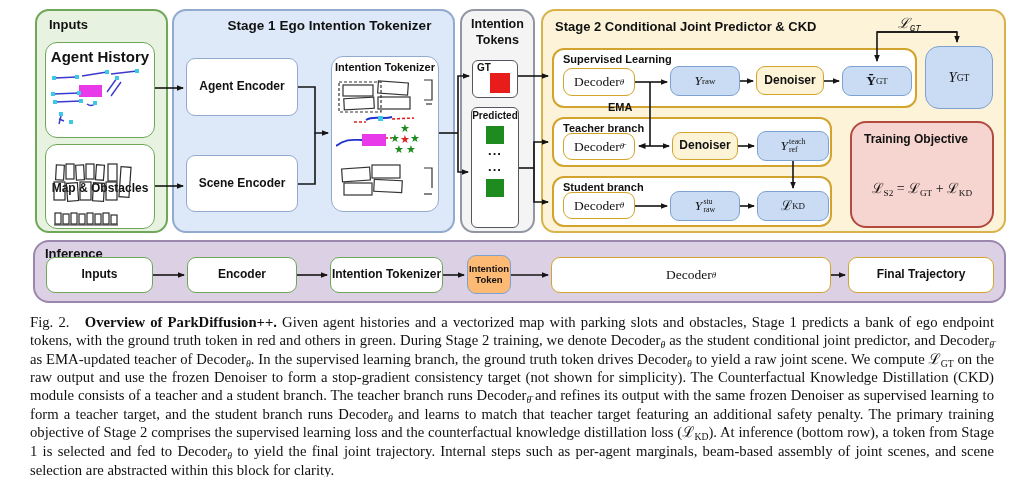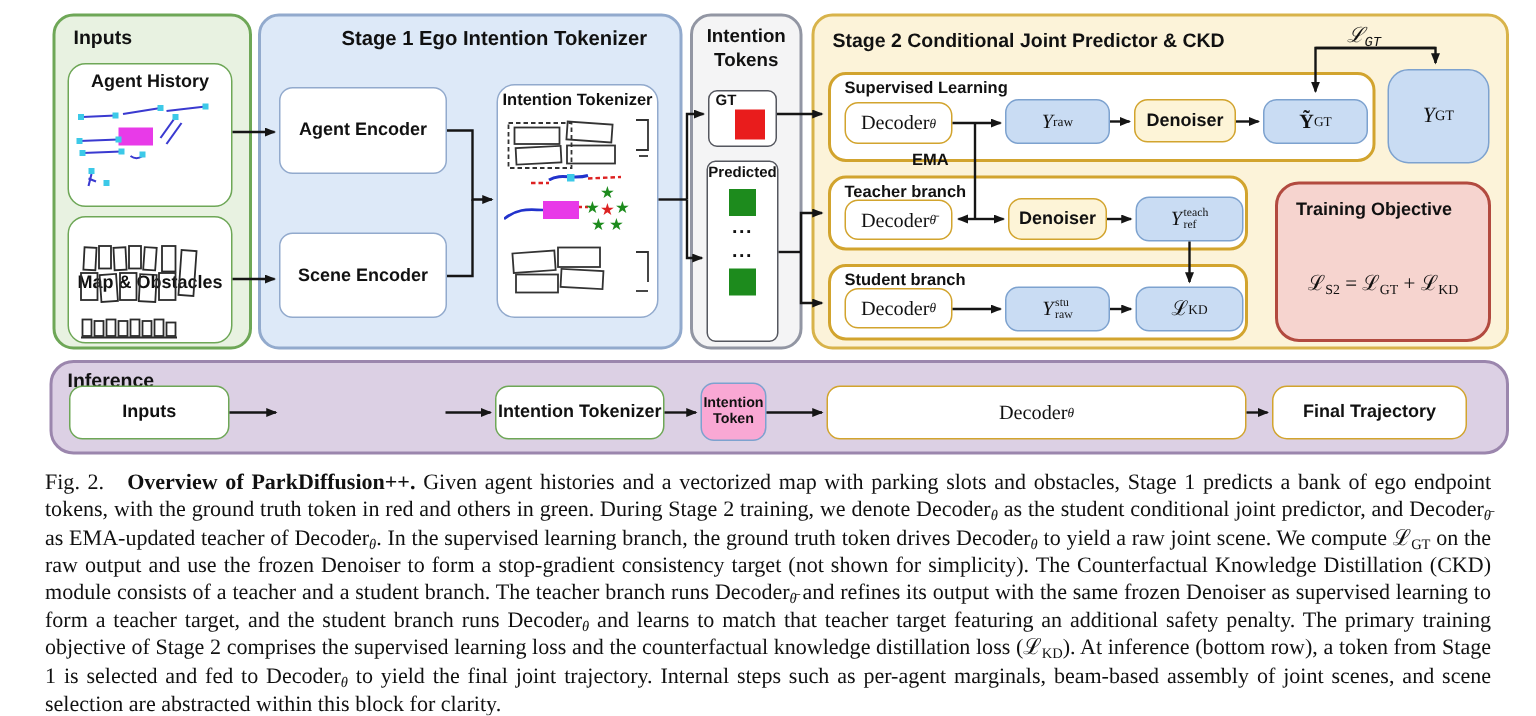--- a/index.html
+++ b/index.html
@@ -42,21 +42,21 @@
 </style>
 </head>
 <body>
 
 <div class="stage">
 
   <div class="panel p-green" style="left:35px;top:9px;width:133px;height:224px;">
     <div class="ptitle" style="left:12px;top:6px;">Inputs</div>
   </div>
   <div class="box b-green" style="left:45px;top:42px;width:110px;height:96px;border-radius:12px;align-items:flex-start;">
-    <span style="margin-top:5px;font-size:12px;">Agent History</span>
+    <span style="margin-top:5px;font-size:15px;">Agent History</span>
   </div>
   <svg class="abs" style="left:49px;top:64px;" width="102" height="70" viewBox="0 0 102 70">
     <g stroke="#3a3ad0" stroke-width="1.4" fill="none">
       <path d="M6,14 L28,13"></path>
         <path d="M33,12 L58,8"></path>
         <path d="M62,10 L88,7"></path>
       <path d="M4,30 L30,29"></path>
         <path d="M6,38 L32,37"></path>
       <path d="M58,28 L68,14"></path>
         <path d="M62,32 L72,18"></path>
@@ -242,32 +242,35 @@
     <div style="position:absolute;top:9px;left:12px;font-weight:bold;font-size:12px;">Training Objective</div>
     <div class="mbox" style="position:absolute;top:55px;left:0;width:100%;text-align:center;font-size:14px;"><span>ℒ</span><span class="seg-sub">S2</span><span> = </span><span>ℒ</span><span class="seg-sub">GT</span><span> + </span><span>ℒ</span><span class="seg-sub">KD</span></div>
   </div>
 
   <div class="panel p-purple" style="left:33px;top:240px;width:973px;height:63px;border-radius:16px;">
     <div class="ptitle" style="left:10px;top:4px;">Inference</div>
   </div>
   <div class="box b-green" style="left:46px;top:257px;width:107px;height:36px;">
     <span>Inputs</span>
   </div>
+  <div class="box b-green" style="left:187px;top:257px;width:110px;height:36px;">
+    <span>Encoder</span>
+  </div>
   <div class="box b-green" style="left:330px;top:257px;width:113px;height:36px;">
     <span>Intention Tokenizer</span>
   </div>
-  <div class="box b-bluefill" style="left:467px;top:255px;width:44px;height:39px;background:#f9a8d4;flex-direction:column;font-size:9.5px;">
+  <div class="box b-bluefill" style="left:467px;top:255px;width:44px;height:39px;background:#fdba74;flex-direction:column;font-size:9.5px;">
     <span>Intention</span>
     <span>Token</span>
   </div>
   <div class="box b-gold mbox" style="left:551px;top:257px;width:280px;height:36px;">
       <span>Decoder</span>
       <span class="seg-subi">θ</span>
     </div>
-  <div class="box b-gold" style="left:848px;top:257px;width:130px;height:36px;border-radius:10px;">
+  <div class="box b-gold" style="left:848px;top:257px;width:146px;height:36px;">
     <span>Final Trajectory</span>
   </div>
 
   <svg class="overlay" width="1024" height="310" viewBox="0 0 1024 310">
     <defs>
       <marker id="ah" markerWidth="9" markerHeight="8" refX="6.5" refY="3" orient="auto" markerUnits="userSpaceOnUse">
         <path d="M0,0 L7.5,3 L0,6 z" fill="#151515"></path>
       </marker>
     </defs>
     <g stroke="#151515" stroke-width="1.6" fill="none">

